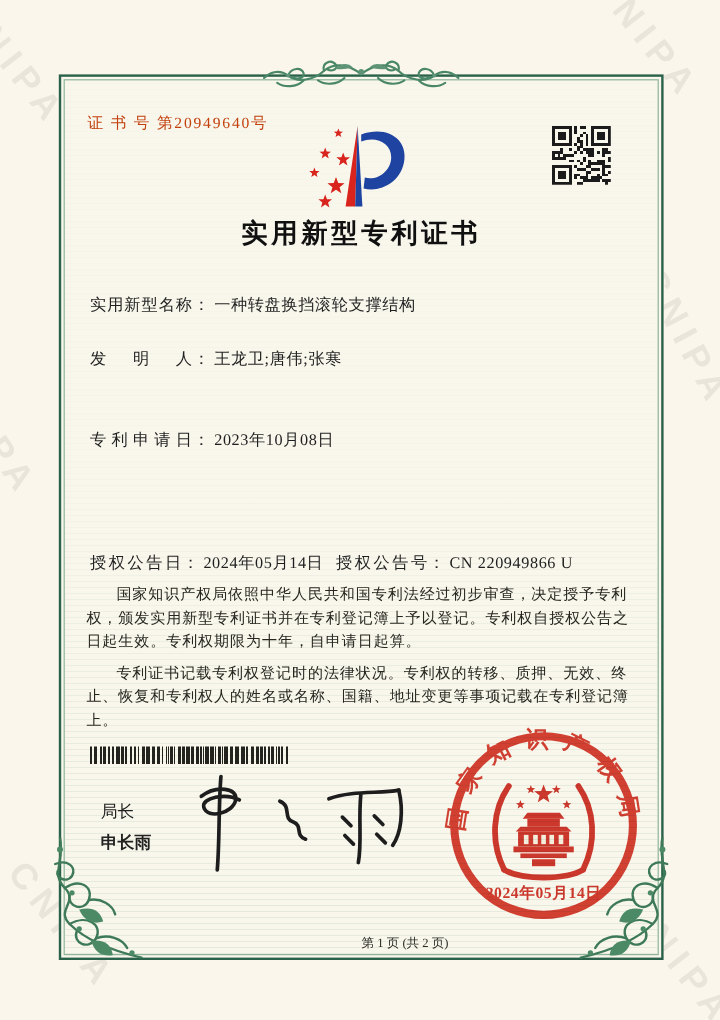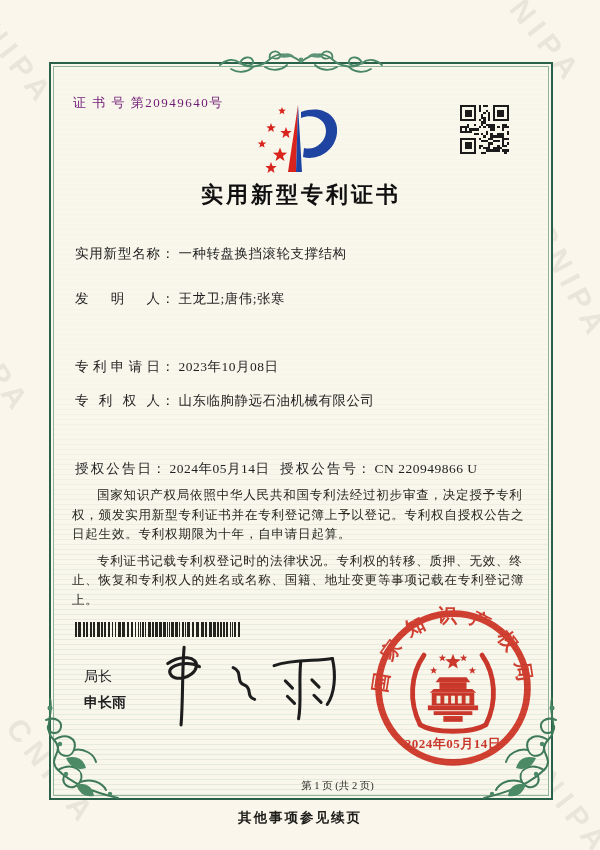--- a/index.html
+++ b/index.html
@@ -12,21 +12,21 @@
   
   .frame{position:absolute;left:49px;top:62px;width:504px;height:738px;
          border:2.5px solid #2a614a;box-sizing:border-box;background:#f9f6ec;}
   .frame-inner{position:absolute;left:2px;top:2px;right:2px;bottom:2px;border:1px solid #8fb49b;}
   .frame-inner::before{content:"";position:absolute;inset:0;
       background:repeating-linear-gradient(0deg, rgba(110,165,128,0.16) 0 1px, rgba(0,0,0,0) 1px 5px);
       -webkit-mask:linear-gradient(180deg, rgba(0,0,0,.18) 0 45%, rgba(0,0,0,.75) 75%, rgba(0,0,0,.9));
       mask:linear-gradient(180deg, rgba(0,0,0,.18) 0 45%, rgba(0,0,0,.75) 75%, rgba(0,0,0,.9));}
   .orn{position:absolute;pointer-events:none;}
   
-  .cert-no{position:absolute;left:73px;top:94px;font-size:13px;letter-spacing:1.5px;color:#701a75;}
+  .cert-no{position:absolute;left:73px;top:94px;font-size:13px;letter-spacing:1.5px;color:#c2410c;}
   .qr{position:absolute;left:460px;top:105px;width:49px;height:49px;}
   .logo{position:absolute;left:244px;top:102px;width:100px;height:76px;}
   .title{position:absolute;left:49px;top:180px;width:504px;text-align:center;
          font-size:22px;font-weight:bold;letter-spacing:3px;color:#101010;}
   
   .frow{position:absolute;left:75px;width:452px;font-size:13.5px;white-space:nowrap;}
   .f-label{display:inline-block;width:85px;text-align:justify;text-align-last:justify;vertical-align:top;}
   .f-colon{display:inline-block;margin:0 4px 0 1px;}
   .f-value{letter-spacing:0.5px;}
   .grant-pair2{position:absolute;left:205px;top:0;}
@@ -364,23 +364,20 @@
 
   <div class="frow" style="top:245px;">
     <span class="f-label">实用新型名称</span><span class="f-colon">：</span><span class="f-value">一种转盘换挡滚轮支撑结构</span>
   </div>
   <div class="frow" style="top:290px;">
     <span class="f-label">发明人</span><span class="f-colon">：</span><span class="f-value">王龙卫;唐伟;张寒</span>
   </div>
   <div class="frow" style="top:358px;">
     <span class="f-label">专利申请日</span><span class="f-colon">：</span><span class="f-value">2023年10月08日</span>
   </div>
-  <div class="frow" style="top:392px;">
-    <span class="f-label">专利权人</span><span class="f-colon">：</span><span class="f-value">山东临朐静远石油机械有限公司</span>
-  </div>
   <div class="frow" style="top:460px;">
     <span class="f-label" style="width:76px;">授权公告日</span><span class="f-colon">：</span><span class="f-value">2024年05月14日</span>
     <span class="grant-pair2">
       <span class="f-label" style="width:76px;">授权公告号</span><span class="f-colon">：</span><span class="f-value">CN 220949866 U</span>
     </span>
   </div>
 
   <div class="paras">
     <p>国家知识产权局依照中华人民共和国专利法经过初步审查，决定授予专利权，颁发实用新型专利证书并在专利登记簿上予以登记。专利权自授权公告之日起生效。专利权期限为十年，自申请日起算。</p>
     <p>专利证书记载专利权登记时的法律状况。专利权的转移、质押、无效、终止、恢复和专利权人的姓名或名称、国籍、地址变更等事项记载在专利登记簿上。</p>
@@ -483,15 +480,14 @@
       <g fill="none" stroke="#d02f24" stroke-width="5" stroke-linecap="round">
         <path d="M56,128 C44,104 46,76 60,56"></path>
         <path d="M124,128 C136,104 134,76 120,56"></path>
         <path d="M56,128 C70,137 110,137 124,128"></path>
       </g>
     </g>
     <text x="90" y="152" text-anchor="middle" font-size="13.5" font-weight="bold" fill="#d02f24" letter-spacing="0.5" font-family="Liberation Serif, DejaVu Serif, serif">2024年05月14日</text>
   </svg>
 
   <div class="page-num">第 1 页 (共 2 页)</div>
-  <div class="cont-note">其他事项参见续页</div>
 
 </div>
 
 </body></html>

